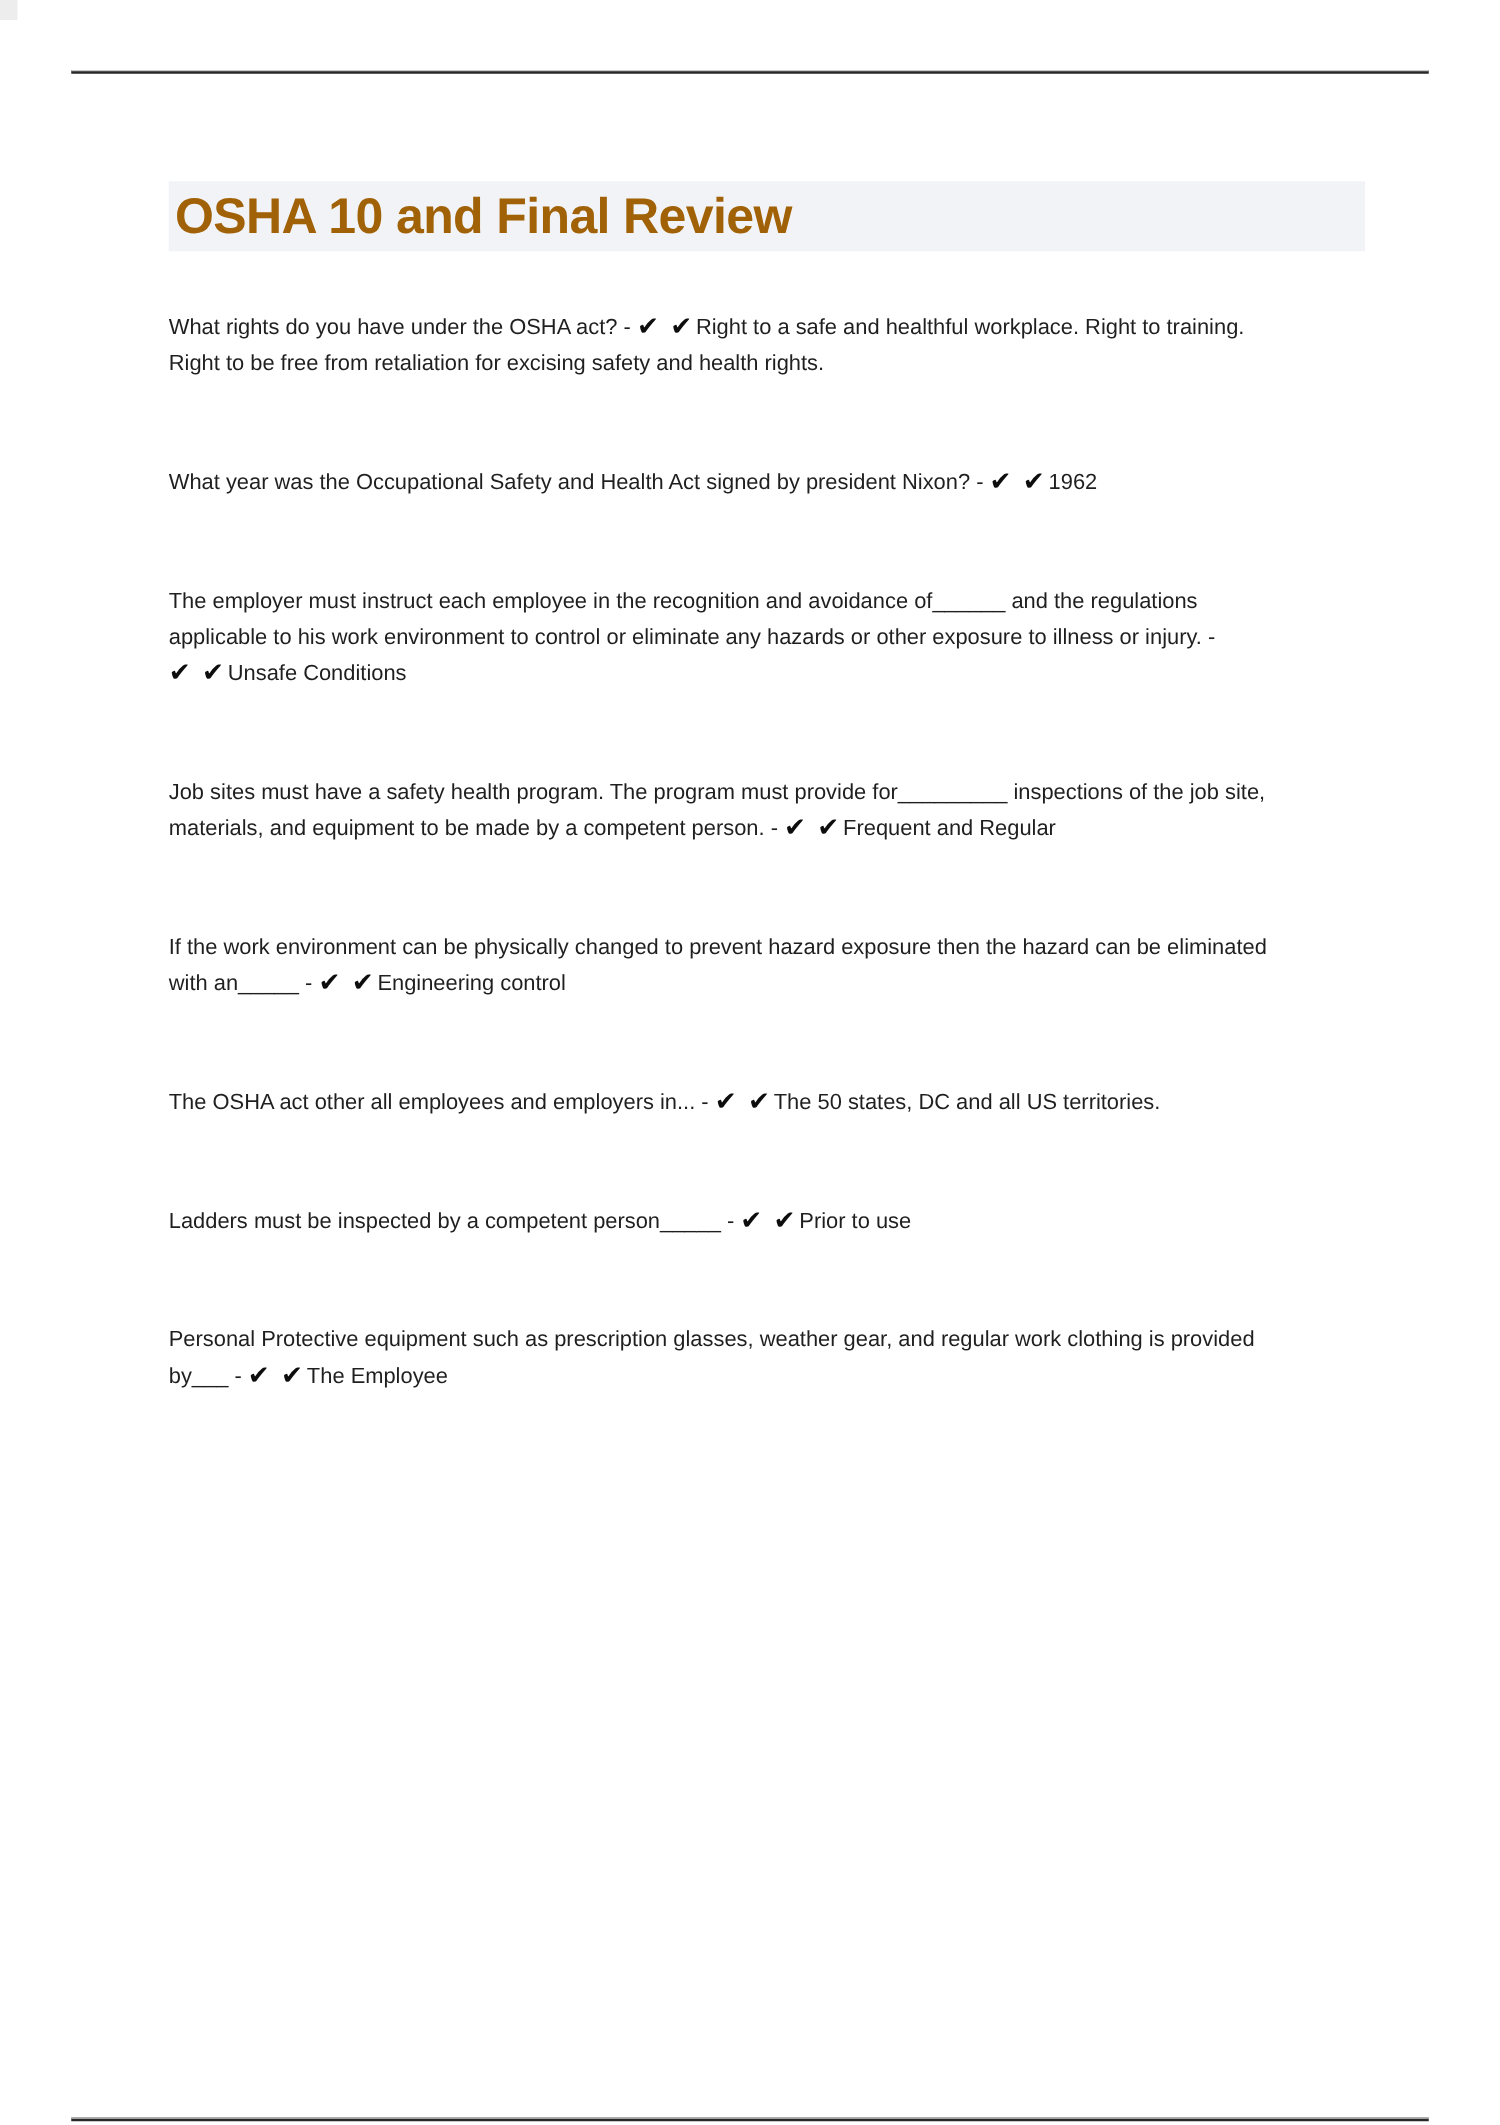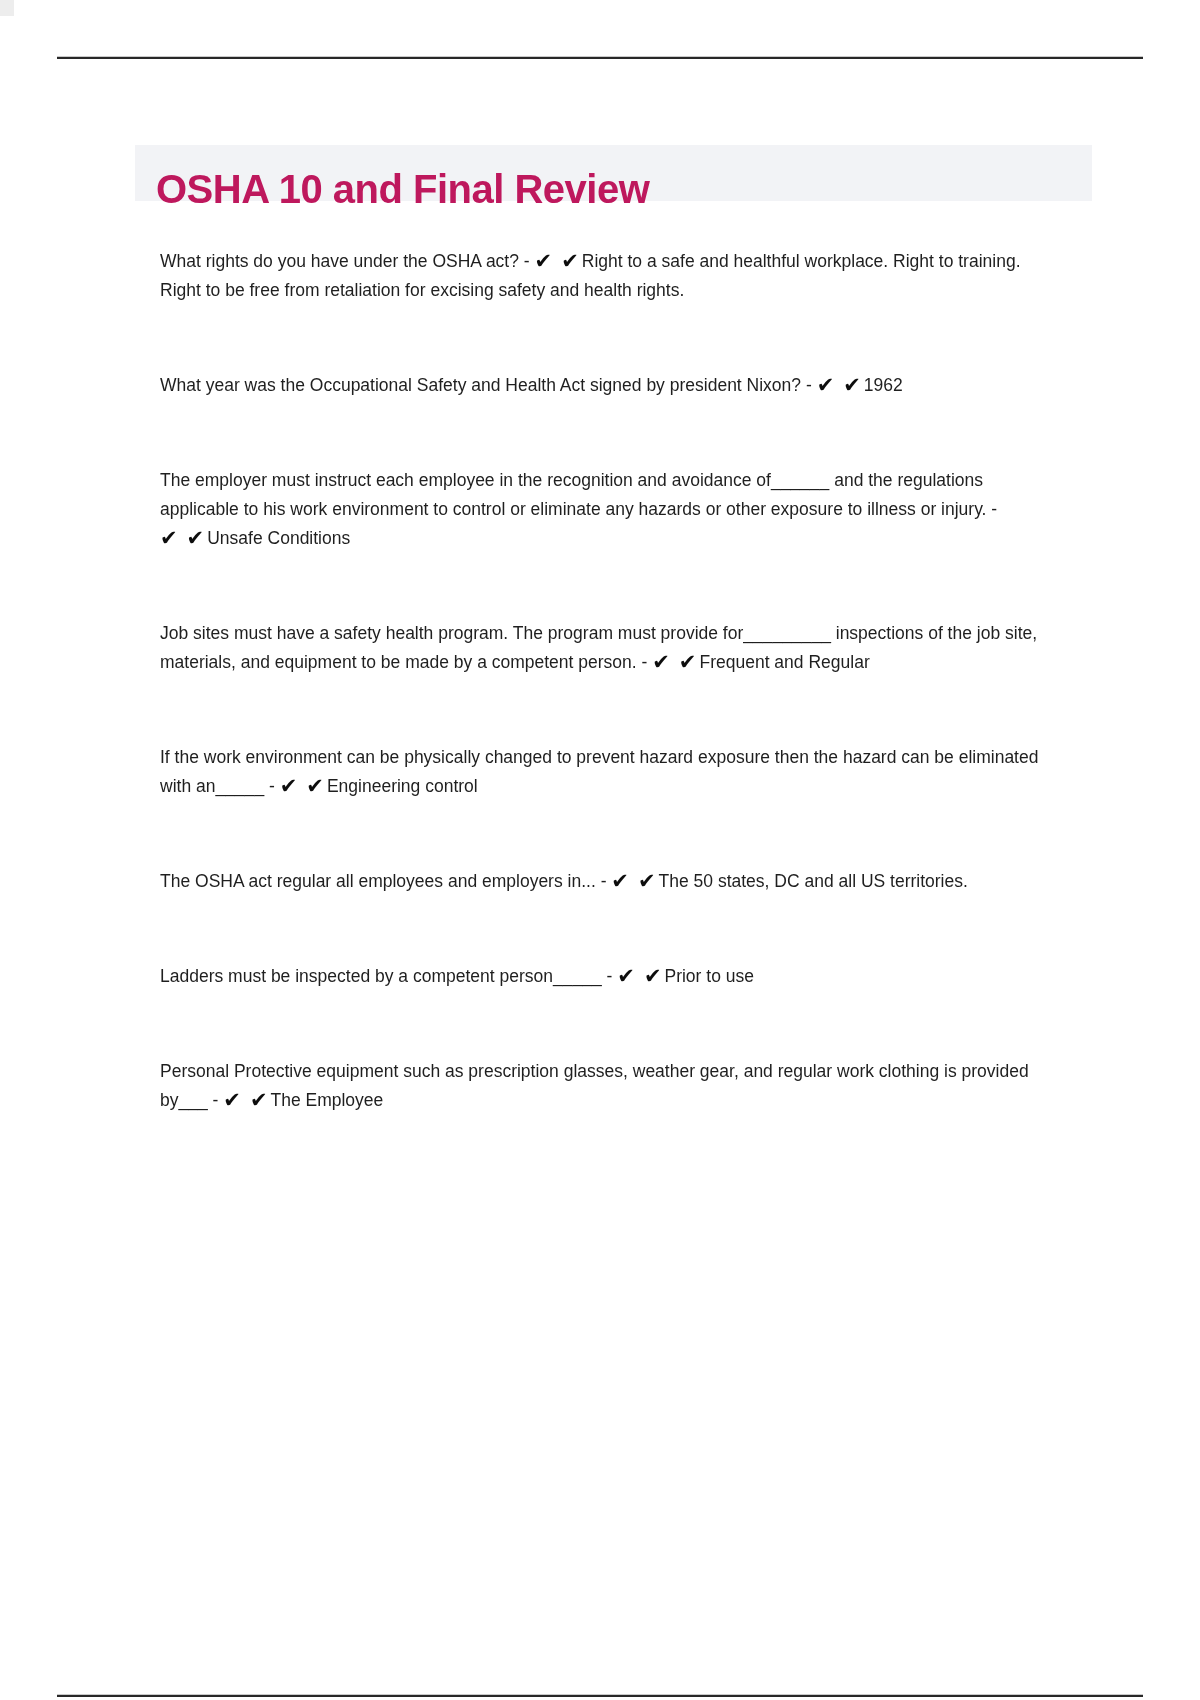--- a/index.html
+++ b/index.html
@@ -30,35 +30,34 @@
   .rule-bottom { top: 1694px; }
   .title-bar {
     position: absolute;
     left: 135px;
     top: 145px;
     width: 957px;
     height: 56px;
     background: #f2f3f6;
   }
   .title-bar h1 {
-    margin: 16px;
+    margin: 0;
     padding-left: 5px;
     font-size: 40px;
     line-height: 56px;
     font-weight: 700;
     letter-spacing: -0.5px;
-    color: #be185d;
+    color: #a16207;
     white-space: nowrap;
   }
   .content {
     position: absolute;
     left: 135px;
     top: 247px;
     width: 880px;
-    margin-left: 25px;
   }
   .qa {
     margin: 0 0 66px 0;
     font-size: 17.5px;
     line-height: 29px;
     color: #1f1f1f;
   }
   .check {
     font-family: "DejaVu Sans", sans-serif;
     font-weight: 700;
@@ -94,21 +93,21 @@
 
     <p class="qa"><span>Job sites must have a safety health program. The program must provide for_________ inspections of the job site, materials, and equipment to be made by a competent person.</span>
       <span>-</span>
       <span class="check">✔</span><span class="check">✔</span><span>Frequent and Regular</span></p>
 
     <p class="qa"><span>If the work environment can be physically changed to prevent hazard exposure then the hazard can be eliminated with an_____</span>
       <span>-</span>
       <span class="check">✔</span><span class="check">✔</span><span>Engineering control</span></p>
 
 
-    <p class="qa"><span>The OSHA act regular all employees and employers in...</span>
+    <p class="qa"><span>The OSHA act other all employees and employers in...</span>
       <span>-</span>
       <span class="check">✔</span><span class="check">✔</span><span>The 50 states, DC and all US territories.</span></p>
 
     <p class="qa"><span>Ladders must be inspected by a competent person_____</span>
       <span>-</span>
       <span class="check">✔</span><span class="check">✔</span><span>Prior to use</span></p>
 
 
     <p class="qa"><span>Personal Protective equipment such as prescription glasses, weather gear, and regular work clothing is provided by___</span>
       <span>-</span>

